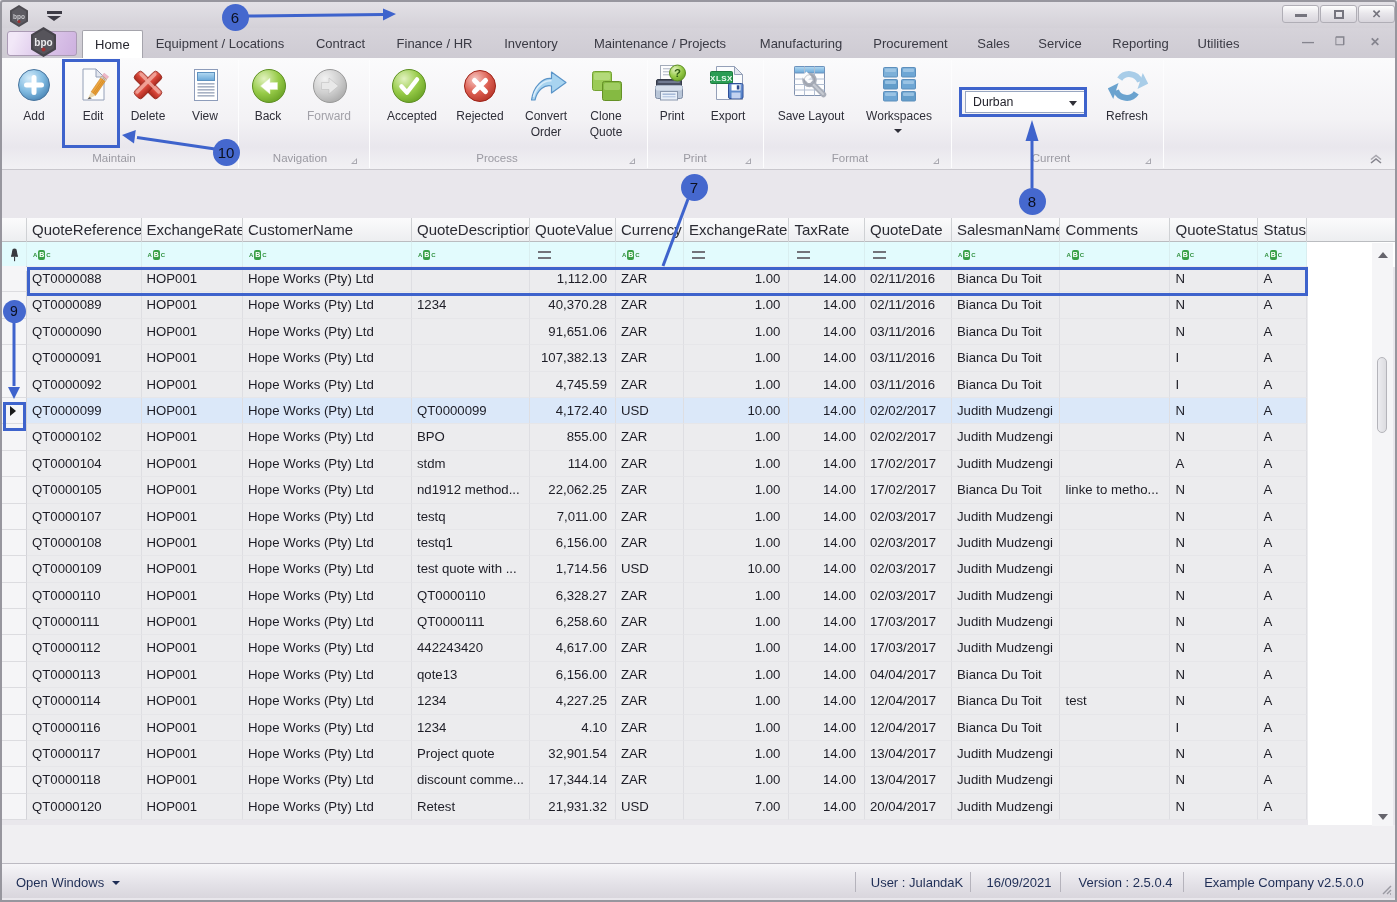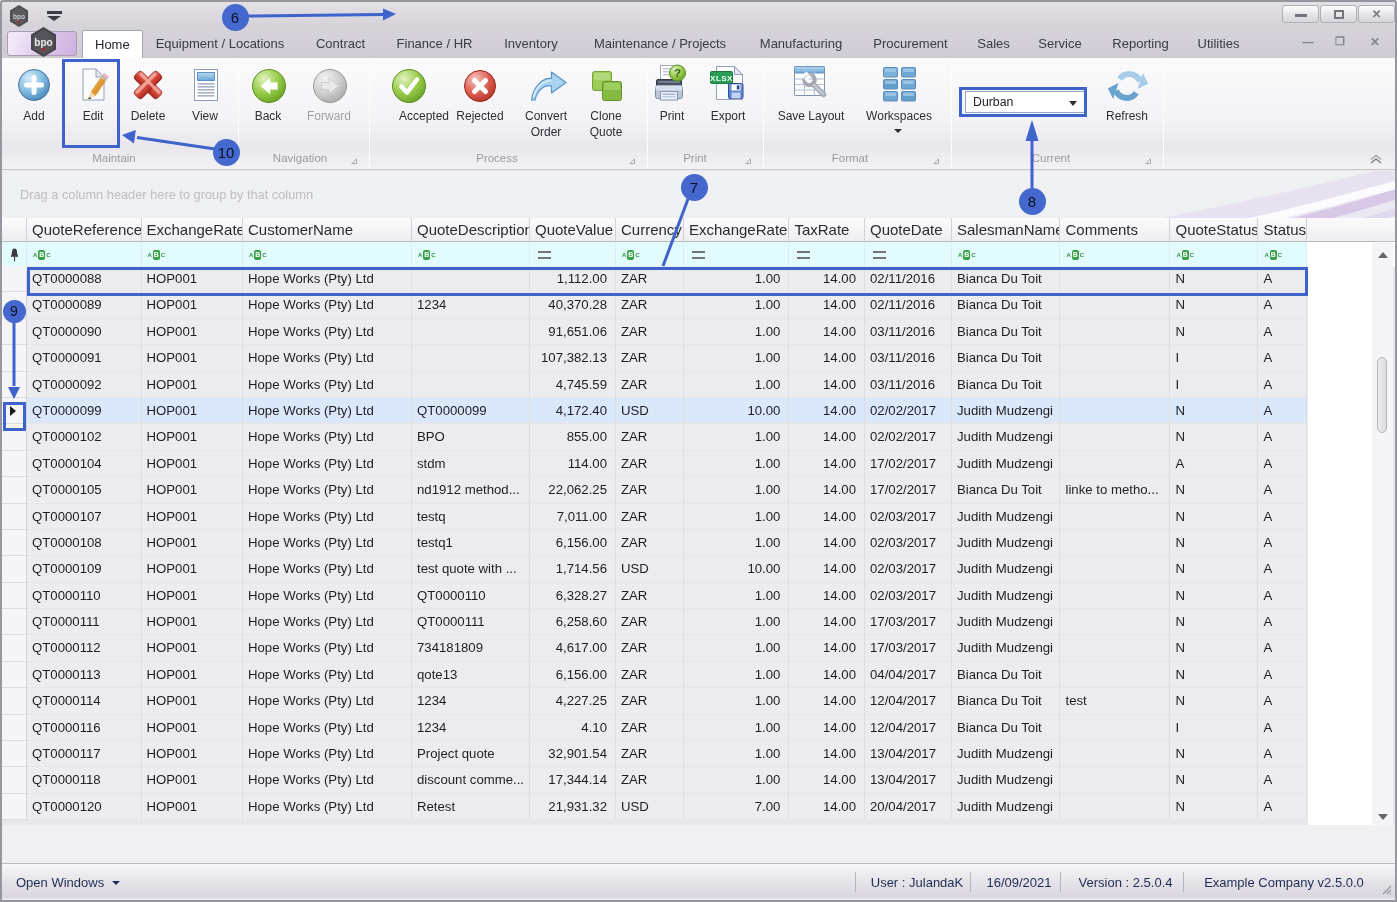--- a/index.html
+++ b/index.html
@@ -193,21 +193,21 @@
         <circle cx="18" cy="18" r="16.5" fill="url(#gGray)" stroke="#9a9a9a"></circle>
         <polygon points="26.5,18 17,10 17,14.5 9.5,14.5 9.5,21.5 17,21.5 17,26" fill="#e8e8e8" stroke="#b8b8b8" stroke-width="0.5"></polygon>
       </svg>
 <div class="abs rlabel" style="left:282px;width:90px;color:#a2a1a8">Forward</div>
 <div class="abs gsep" style="left:367px"></div>
 
 <svg class="abs" style="left:389px;top:10px" width="36" height="36">
         <circle cx="18" cy="18" r="16.5" fill="url(#gGreen)" stroke="#5d8f22"></circle>
         <path d="M10.5 18.5l5.5 6 10-13" stroke="#fff" stroke-width="4.5" fill="none" stroke-linecap="round" stroke-linejoin="round"></path>
       </svg>
-<div class="abs rlabel" style="left:377px;width:90px">Accepted</div>
+<div class="abs rlabel" style="left:365px;width:90px">Accepted</div>
 <svg class="abs" style="left:461px;top:11px" width="34" height="34">
         <circle cx="17" cy="17" r="15.5" fill="url(#gRed)" stroke="#9e2318"></circle>
         <path d="M11.5 11.5l11 11M22.5 11.5l-11 11" stroke="#fff" stroke-width="5" stroke-linecap="round"></path>
       </svg>
 <div class="abs rlabel" style="left:433px;width:90px">Rejected</div>
 <svg class="abs" style="left:526px;top:11px" width="42" height="36">
         <path d="M3.5 31 C5.5 17 15 8.5 23.5 9.5 L23.5 3 L38 13.5 L23.5 24 L23.5 17 C16.5 15.5 9.5 20.5 7 31 Z" fill="#a8d4f0" stroke="#5a94c8" stroke-width="1.2" stroke-linejoin="round"></path>
         <path d="M5.5 28 C8 17.5 16 11 23.5 11.8" fill="none" stroke="#d8ecfa" stroke-width="1.6"></path>
       </svg>
 <div class="abs rlabel" style="left:499px;width:90px">Convert<br>Order</div>
@@ -312,32 +312,20 @@
 <div class="abs glauncher" style="left:627px"></div>
 <div class="abs glauncher" style="left:743px"></div>
 <div class="abs glauncher" style="left:931px"></div>
 <div class="abs glauncher" style="left:1143px"></div>
 <svg class="abs" style="left:1366px;top:96px" width="16" height="12">
         <path d="M3 9l5-4 5 4" stroke="#84838c" stroke-width="1.6" fill="none"></path>
         <path d="M3 5.5l5-4 5 4" stroke="#84838c" stroke-width="1.6" fill="none" opacity="0.65"></path>
       </svg>
 </div>
 
-<div class="abs" id="gpanel">
-  <span>Drag a column header here to group by that column</span>
-  <svg class="abs" style="left:0;top:0" width="1393" height="47" viewBox="0 0 1393 47">
-        <g fill="none">
-          <path d="M1070 88 C1220 66 1340 42 1430 26" stroke="#eae2f3" stroke-width="26" opacity="0.55"></path>
-          <path d="M1110 68 C1230 48 1330 22 1425 0" stroke="#e4d9f0" stroke-width="24" opacity="0.65"></path>
-          <path d="M1150 70 C1270 50 1345 26 1425 6" stroke="#fcfbfe" stroke-width="8" opacity="0.95"></path>
-          <path d="M1185 74 C1290 56 1360 34 1425 14" stroke="#c4addc" stroke-width="10" opacity="0.55"></path>
-          <path d="M1225 80 C1320 64 1380 46 1428 30" stroke="#d8c8e9" stroke-width="7" opacity="0.5"></path>
-        </g>
-      </svg>
-</div>
 
 <div class="abs" id="ghead">
   <div class="hc" style="padding-left:0"></div>
       <div class="hc">QuoteReference</div>
       <div class="hc">ExchangeRate</div>
       <div class="hc">CustomerName</div>
       <div class="hc">QuoteDescription</div>
       <div class="hc">QuoteValue</div>
       <div class="hc">Currency</div>
       <div class="hc">ExchangeRate</div>
@@ -625,21 +613,21 @@
         <div class="c">Judith Mudzengi</div>
         <div class="c"></div>
         <div class="c">N</div>
         <div class="c">A</div>
 </div>
 <div class="drow">
 <div class="c ind"></div>
         <div class="c">QT0000112</div>
         <div class="c">HOP001</div>
         <div class="c">Hope Works (Pty) Ltd</div>
-        <div class="c">734181809</div>
+        <div class="c">442243420</div>
         <div class="c num">4,617.00</div>
         <div class="c">ZAR</div>
         <div class="c num">1.00</div>
         <div class="c num">14.00</div>
         <div class="c">17/03/2017</div>
         <div class="c">Judith Mudzengi</div>
         <div class="c"></div>
         <div class="c">N</div>
         <div class="c">A</div>
 </div>

